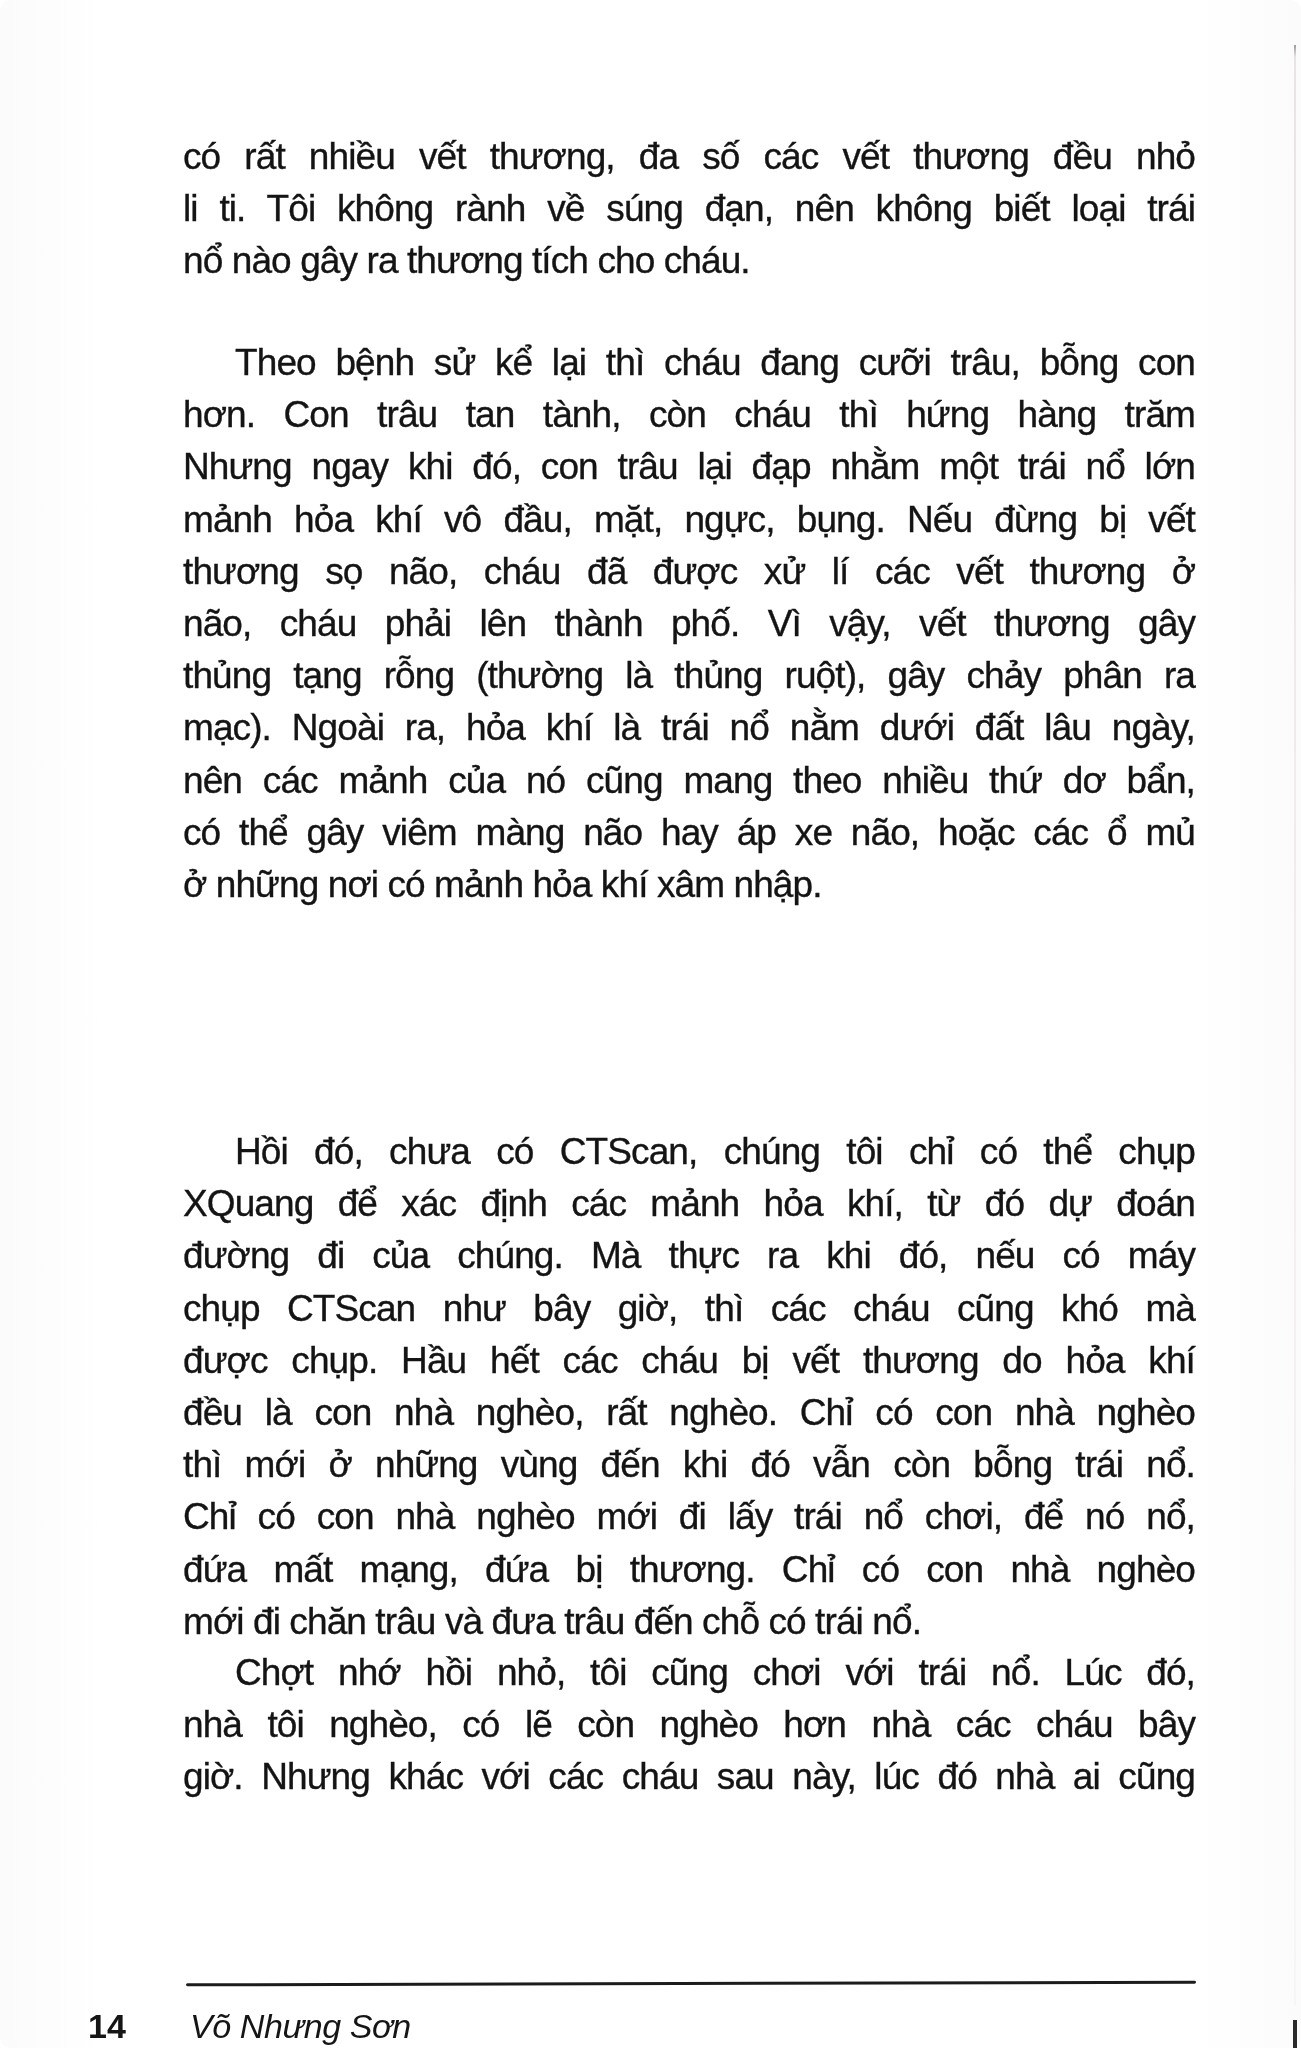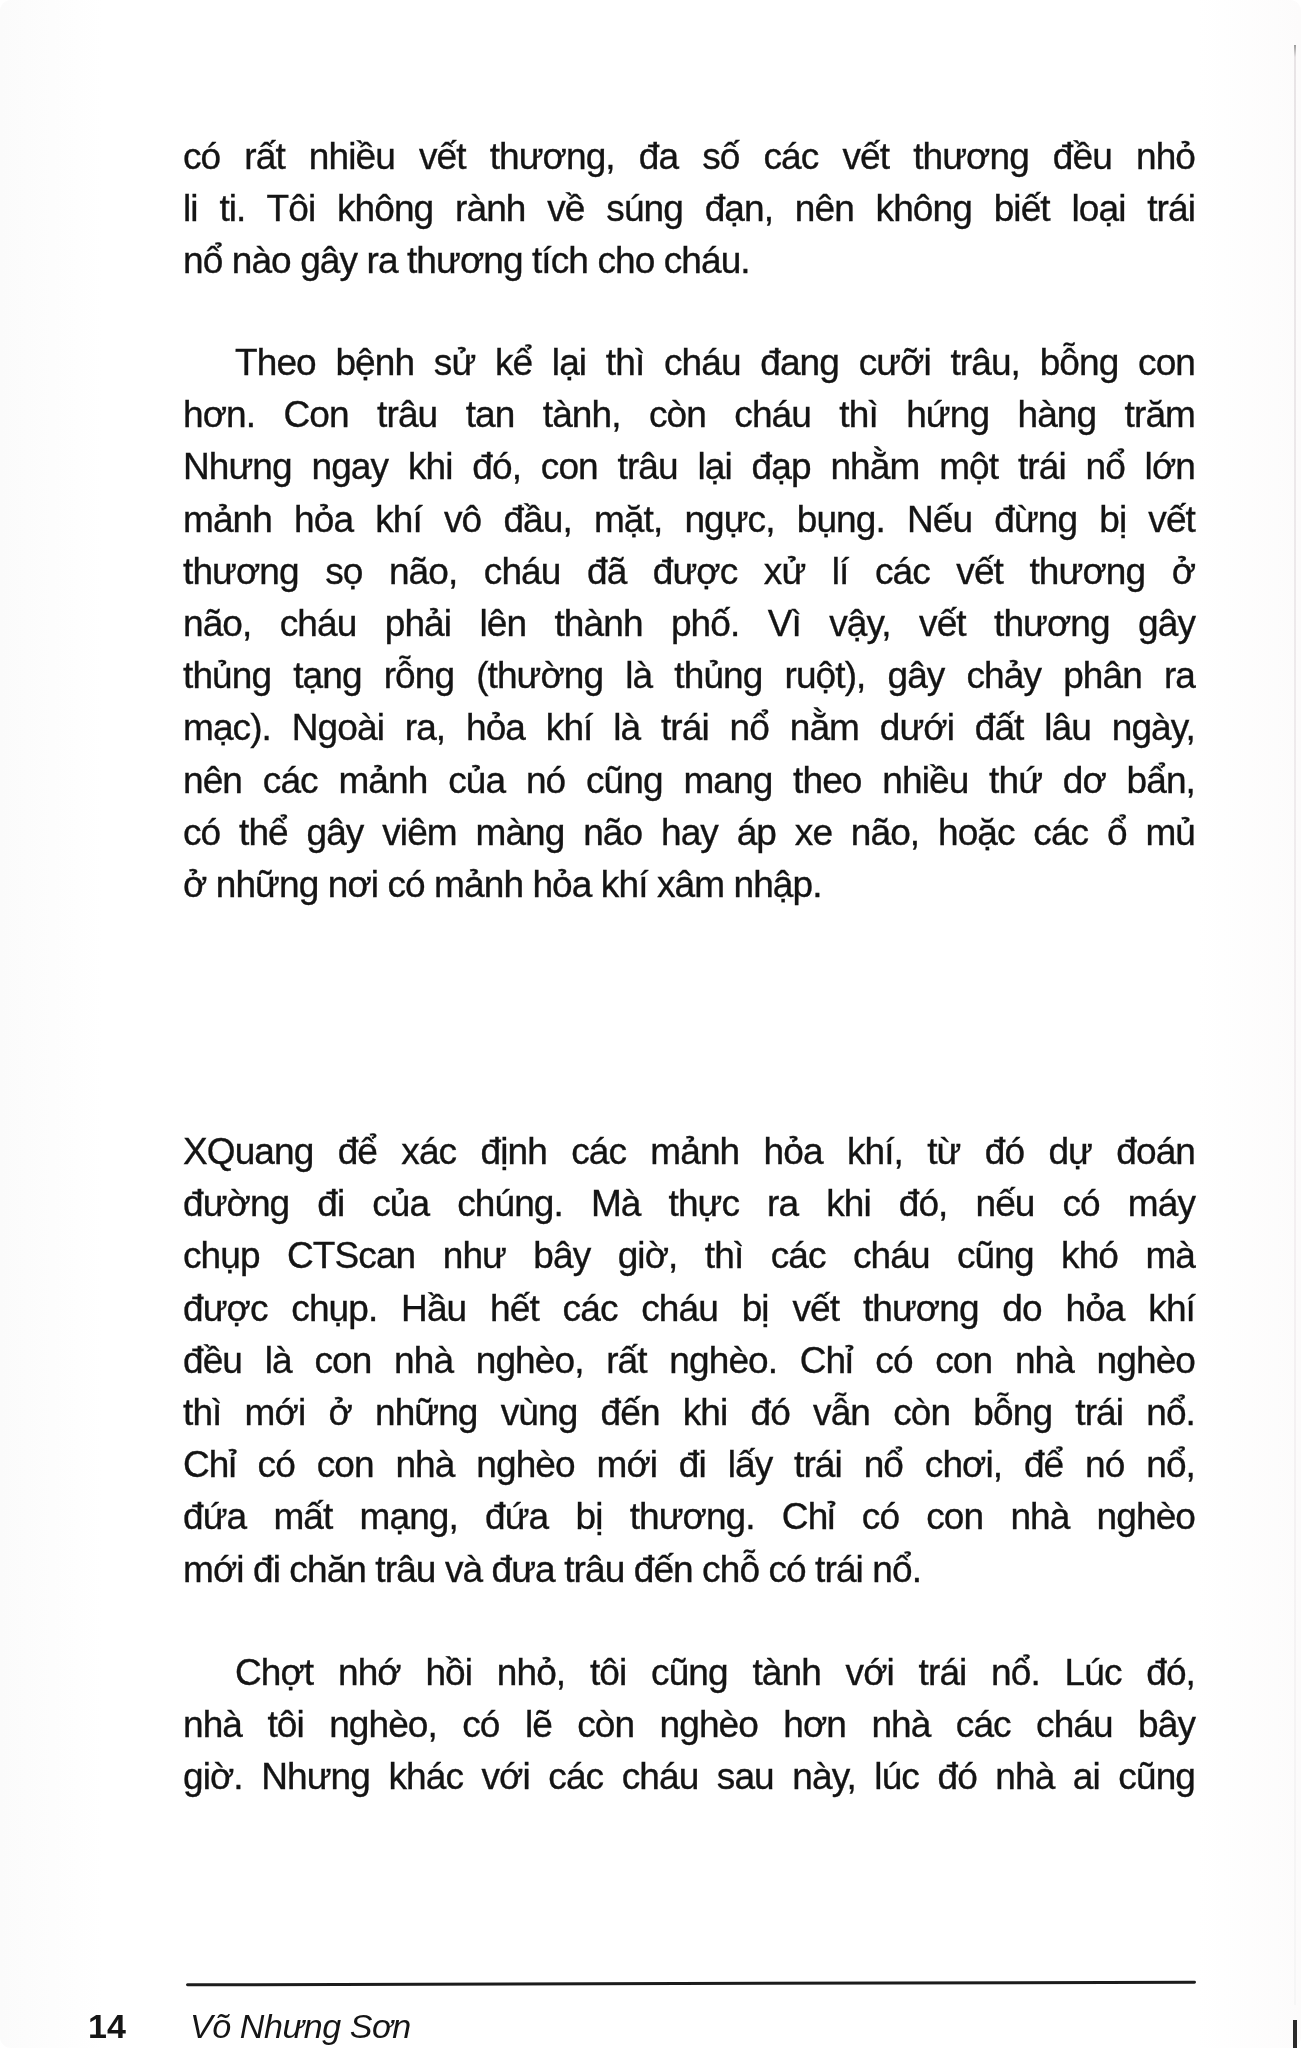--- a/index.html
+++ b/index.html
@@ -113,33 +113,34 @@
     <span class="line">thương sọ não, cháu đã được xử lí các vết thương ở</span>
     <span class="line">não, cháu phải lên thành phố. Vì vậy, vết thương gây</span>
     <span class="line">thủng tạng rỗng (thường là thủng ruột), gây chảy phân ra</span>
     <span class="line">mạc). Ngoài ra, hỏa khí là trái nổ nằm dưới đất lâu ngày,</span>
     <span class="line">nên các mảnh của nó cũng mang theo nhiều thứ dơ bẩn,</span>
     <span class="line">có thể gây viêm màng não hay áp xe não, hoặc các ổ mủ</span>
     <span class="line last">ở những nơi có mảnh hỏa khí xâm nhập.</span>
   </div>
 
   <div class="para" style="top:1126px;">
+    <span class="line indent">Hồi đó, chưa có CTScan, chúng tôi chỉ có thể chụp</span>
     <span class="line">XQuang để xác định các mảnh hỏa khí, từ đó dự đoán</span>
     <span class="line">đường đi của chúng. Mà thực ra khi đó, nếu có máy</span>
     <span class="line">chụp CTScan như bây giờ, thì các cháu cũng khó mà</span>
     <span class="line">được chụp. Hầu hết các cháu bị vết thương do hỏa khí</span>
     <span class="line">đều là con nhà nghèo, rất nghèo. Chỉ có con nhà nghèo</span>
     <span class="line">thì mới ở những vùng đến khi đó vẫn còn bỗng trái nổ.</span>
     <span class="line">Chỉ có con nhà nghèo mới đi lấy trái nổ chơi, để nó nổ,</span>
     <span class="line">đứa mất mạng, đứa bị thương. Chỉ có con nhà nghèo</span>
     <span class="line last">mới đi chăn trâu và đưa trâu đến chỗ có trái nổ.</span>
   </div>
 
   <div class="para" style="top:1647px;">
-    <span class="line indent">Chợt nhớ hồi nhỏ, tôi cũng tành với trái nổ. Lúc đó,</span>
+    <span class="line indent">Chợt nhớ hồi nhỏ, tôi cũng chơi với trái nổ. Lúc đó,</span>
     <span class="line">nhà tôi nghèo, có lẽ còn nghèo hơn nhà các cháu bây</span>
     <span class="line">giờ. Nhưng khác với các cháu sau này, lúc đó nhà ai cũng</span>
   </div>
 
   <div class="footer-rule"></div>
   <div class="page-number">14</div>
   <div class="author">Võ Nhưng Sơn</div>
 </div>
 
 </body></html>

